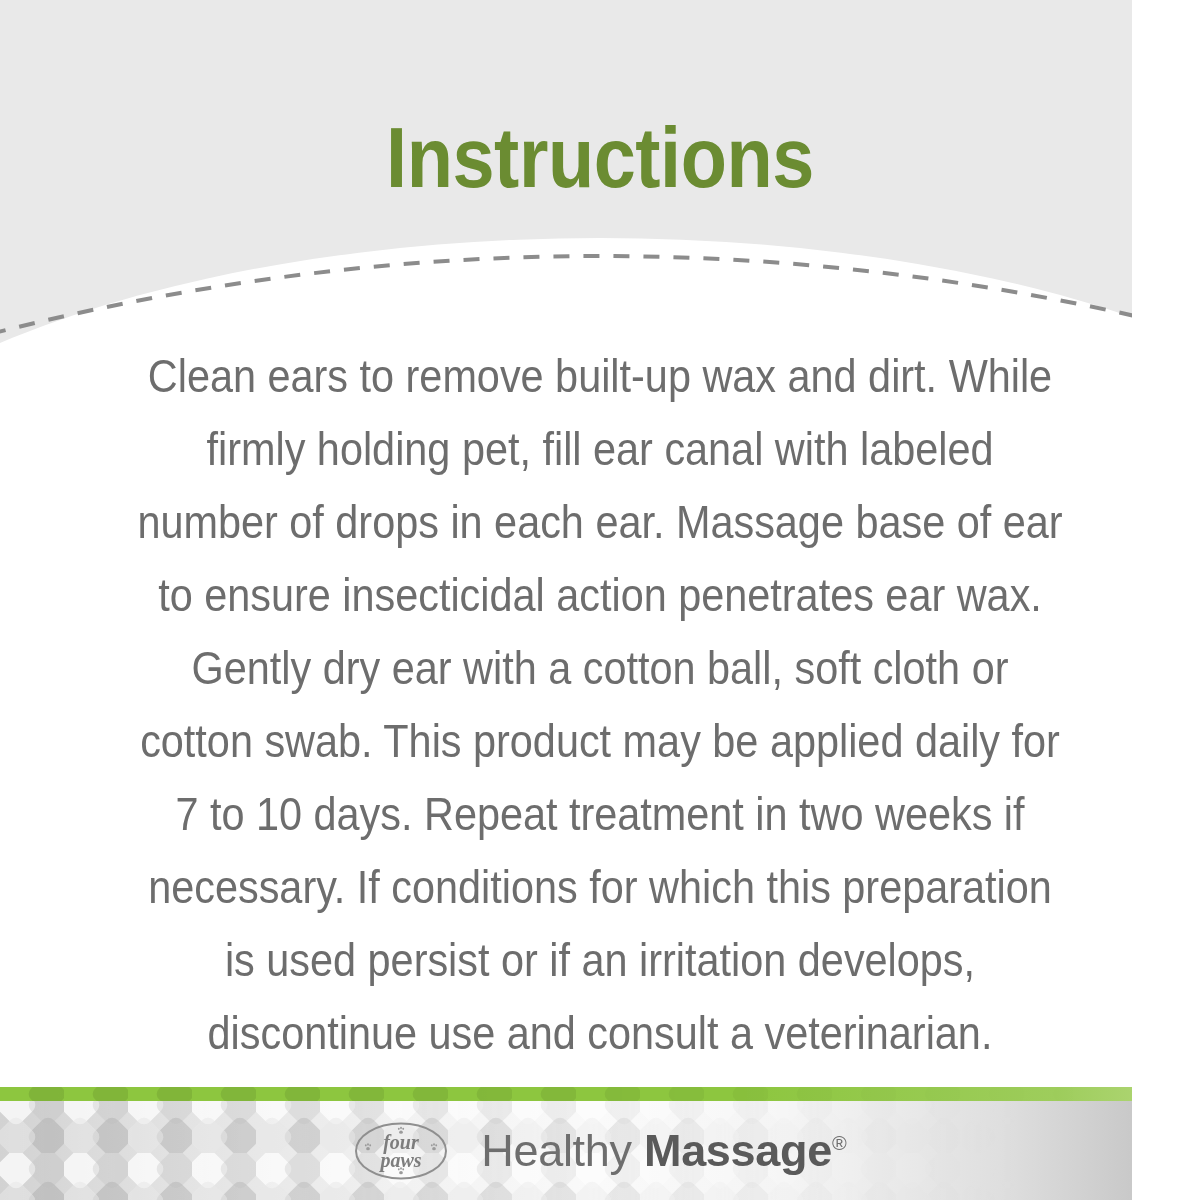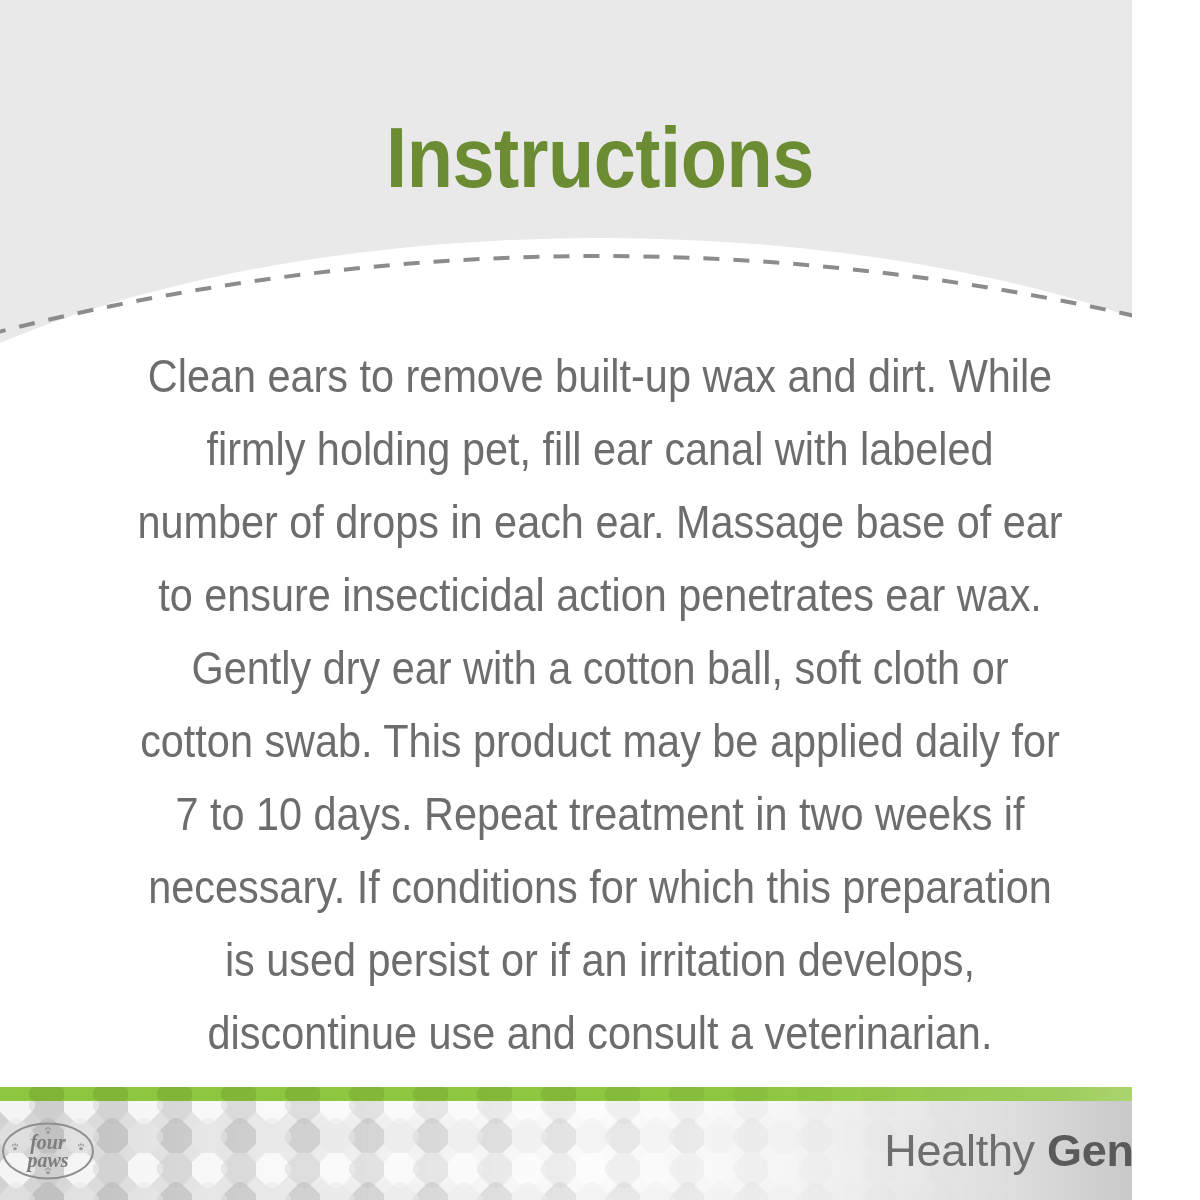--- a/index.html
+++ b/index.html
@@ -133,21 +133,21 @@
   }
 
   .footer-content {
     position: absolute;
     left: 0;
     top: 14px;
     width: 1200px;
     height: 99px;
     display: flex;
     align-items: center;
-    justify-content: space-between;
+    justify-content: center;
     gap: 18px;
   }
 
   .fp-logo {
     width: 96px;
     height: 62px;
     flex: 0 0 auto;
   }
 
   .promise {
@@ -274,18 +274,18 @@
             <ellipse cx="0" cy="3" rx="3.4" ry="3"></ellipse>
             <ellipse cx="-4" cy="-3" rx="1.7" ry="2.1"></ellipse>
             <ellipse cx="0" cy="-4.6" rx="1.7" ry="2.1"></ellipse>
             <ellipse cx="4" cy="-3" rx="1.7" ry="2.1"></ellipse>
           </g>
         </g>
         <text x="48" y="29" text-anchor="middle" font-family="'Liberation Serif', serif" font-style="italic" font-weight="700" font-size="20" fill="#7d7d7d">four</text>
         <text x="48" y="47" text-anchor="middle" font-family="'Liberation Serif', serif" font-style="italic" font-weight="700" font-size="20" fill="#7d7d7d">paws</text>
       </svg>
 
-      <div class="promise"><span class="light">Healthy</span><span> </span><span class="bold">Gently</span><span class="reg">®</span></div>
+      <div class="promise"><span class="light">Healthy</span><span> </span><span class="bold">Massage</span><span class="reg">®</span></div>
 
     </div>
   </div>
 
 </div>
 
 </body></html>

